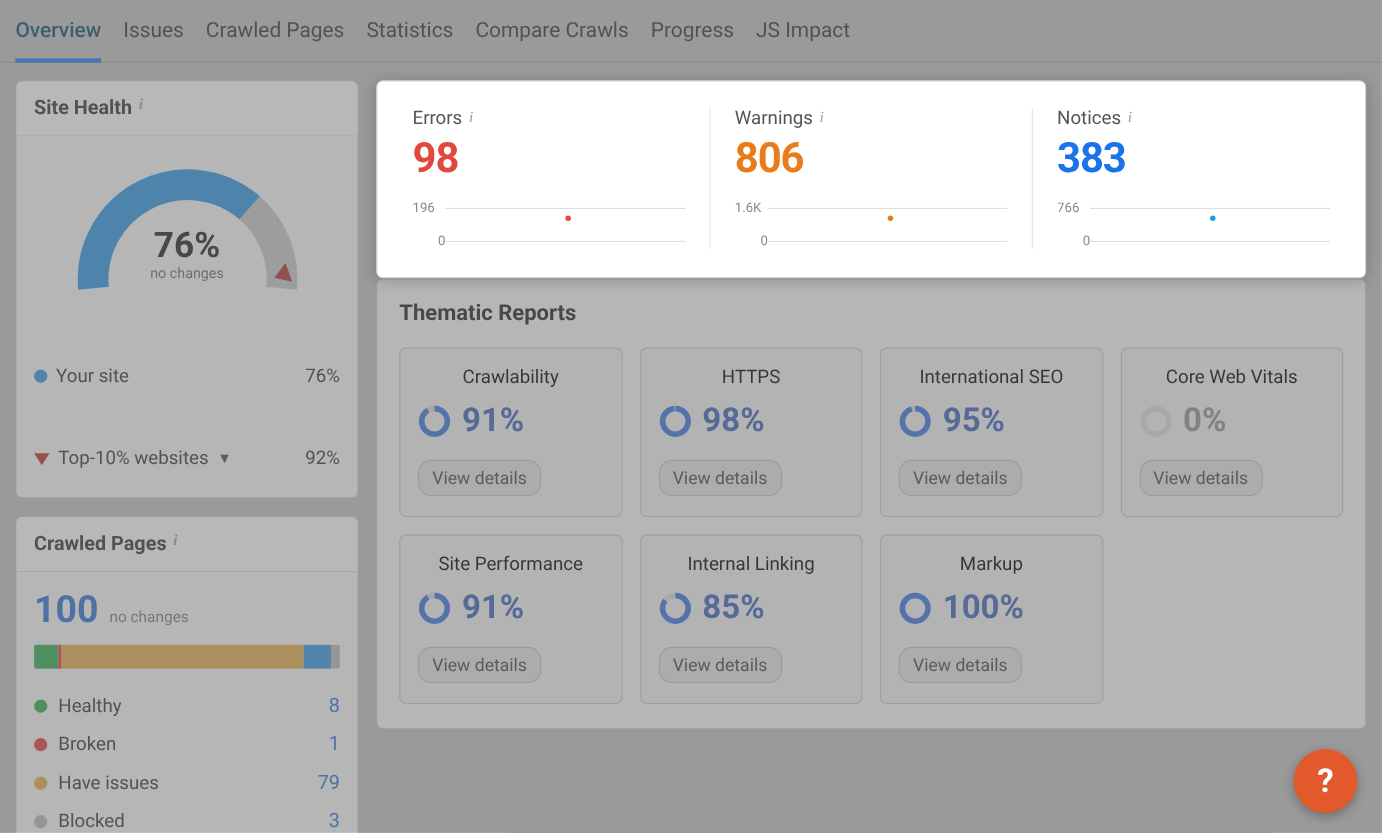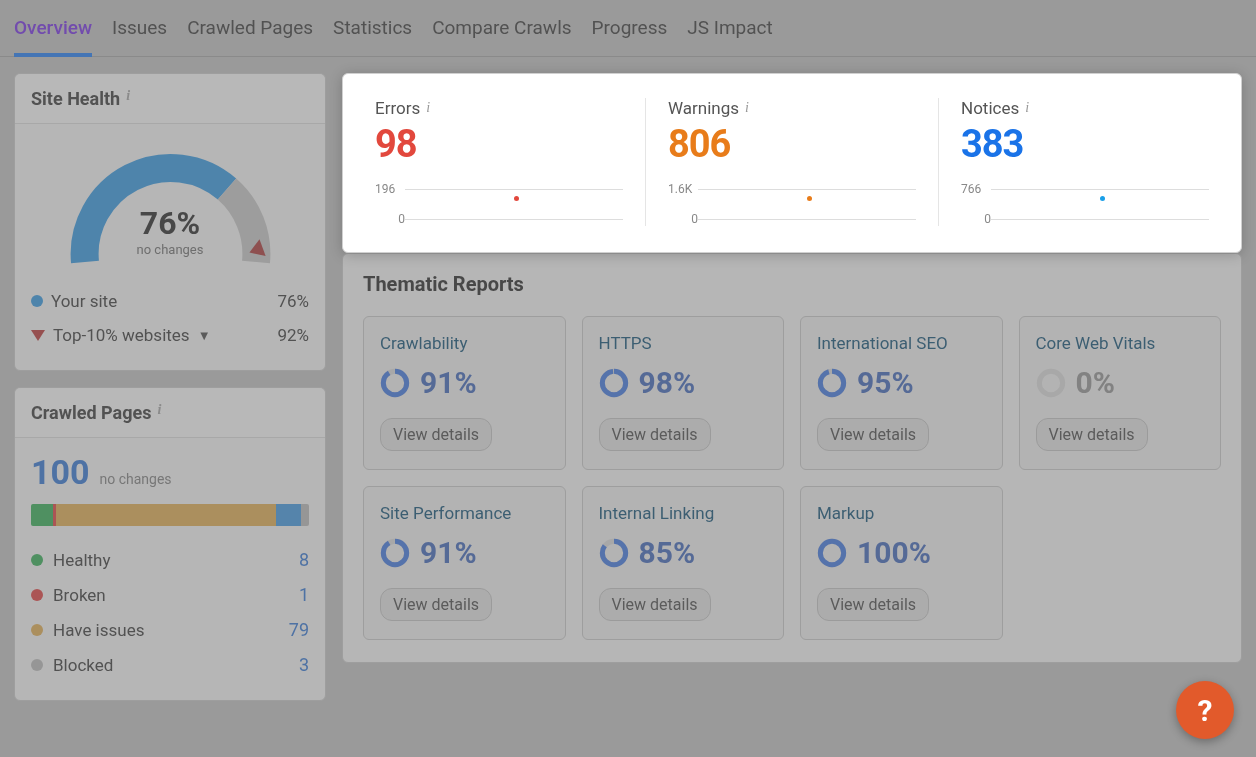--- a/index.html
+++ b/index.html
@@ -25,21 +25,21 @@
   padding: 10px 14px 0 14px;
   border-bottom: 1px solid #999;
   font-size: 19px;
   color: #333;
 }
 .tab {
   padding: 6px 0 14px 0;
   cursor: pointer;
 }
 .tab.active {
-  color: #6d28d9;
+  color: #0c4a6e;
   font-weight: 500;
   border-bottom: 4px solid #1a73e8;
   margin-bottom: -1px;
 }
 .content {
   display: flex;
   gap: 16px;
   padding: 16px 14px;
 }
 .left-col {
@@ -85,21 +85,21 @@
   text-align: center;
 }
 .gauge-val {
   font-size: 32px; font-weight: 700; color: #222;
 }
 .gauge-sub {
   font-size: 13px; color: #666;
 }
 .legend-row {
   display: flex; justify-content: space-between; align-items: center;
-  font-size: 17px; padding: 7px 0;
+  font-size: 17px; padding: 7px 0; margin-top: 41px;
 }
 .legend-left { display: flex; align-items: center; gap: 8px; }
 .dot {
   width: 12px; height: 12px; border-radius: 50%; display: inline-block;
 }
 .tri-down {
   width: 0; height: 0; border-left: 7px solid transparent; border-right: 7px solid transparent;
   border-top: 11px solid #b03030;
 }
 .tri-right-marker {
@@ -175,21 +175,21 @@
   display: grid;
   grid-template-columns: repeat(4, 1fr);
   gap: 16px;
 }
 .report-card {
   background: #e4e4e4;
   border: 1px solid #bdbdbd;
   border-radius: 6px;
   padding: 16px 16px 18px 16px;
 }
-.report-title { font-size: 17px; color: #0c4a6e; margin-bottom: 12px; }
+.report-title { font-size: 17px; color: #000000; margin-bottom: 12px; text-align: center; }
 .report-val { display: flex; align-items: center; gap: 10px; margin-bottom: 18px;}
 .report-pct { font-size: 30px; font-weight: 700; color: #3a5fb0; }
 .donut { width: 30px; height: 30px; }
 .view-btn {
   display: inline-block;
   padding: 6px 12px;
   background: #d8d8d8;
   border: 1px solid #b8b8b8;
   border-radius: 12px;
   font-size: 16px;

